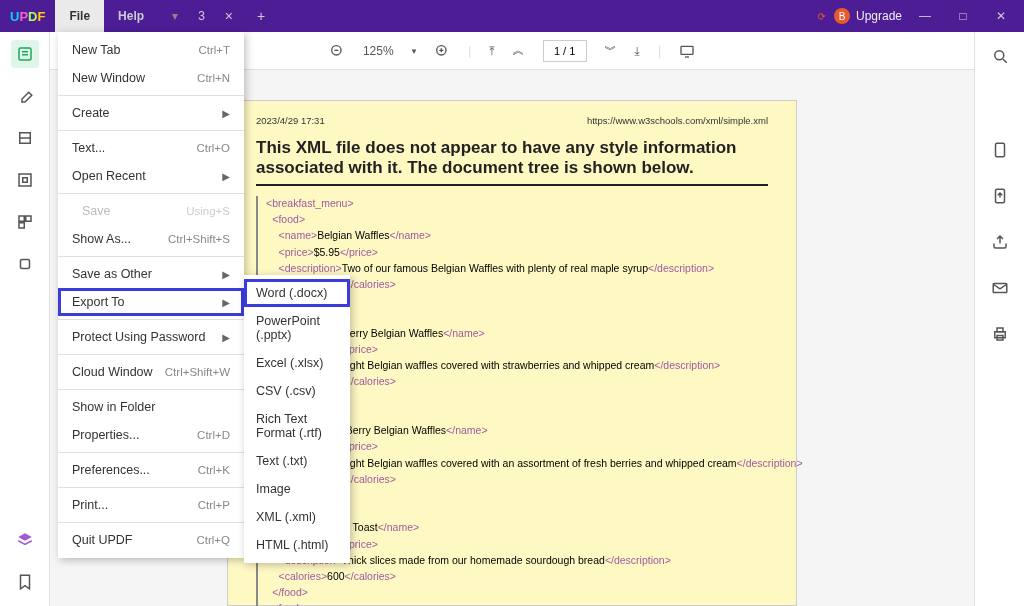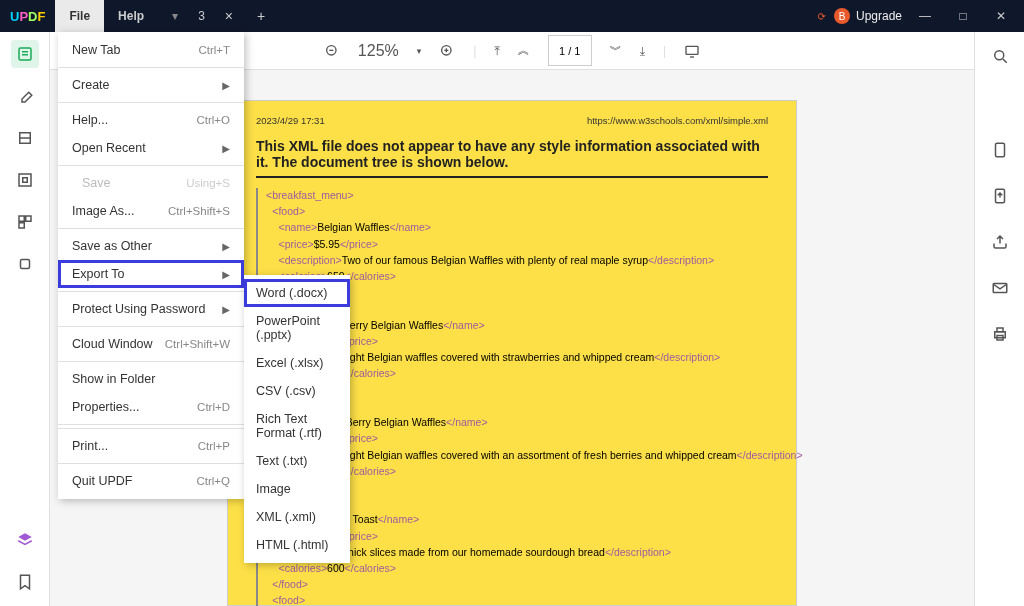--- a/index.html
+++ b/index.html
@@ -1,18 +1,18 @@
 <!DOCTYPE html>
 <html><head>
 <meta charset="utf-8">
 <style>
 * { margin: 0; padding: 0; box-sizing: border-box; font-family: -apple-system, BlinkMacSystemFont, "Segoe UI", sans-serif; }
 body { width: 1024px; height: 606px; overflow: hidden; background: #f0f0f0; }
 
-.titlebar { height: 32px; background: #0f172a; display: flex; align-items: center; color: #ccc; font-size: 12px; }
+.titlebar { height: 32px; background: #4c1d95; display: flex; align-items: center; color: #ccc; font-size: 12px; }
 .logo { padding: 0 10px; font-weight: bold; font-size: 13px; }
 .logo-u { color: #00d4ff; }
 .logo-p { color: #ff5ec7; }
 .logo-d { color: #a0ff5e; }
 .logo-f { color: #ffcc00; }
 .menu-btn { padding: 0 14px; height: 40px; display: flex; align-items: center; cursor: pointer; font-weight: bold; }
 .menu-btn.active { background: #eaeaea; color: #333; }
 .tab { display: flex; align-items: center; padding: 0 14px; height: 32px; gap: 20px; color: #ccc; }
 .tab-name { font-size: 12px; }
 .tab-close { font-size: 14px; cursor: pointer; }
@@ -39,28 +39,28 @@
 .dd-item.disabled .dd-shortcut { color: #ccc; }
 .dd-sep { height: 1px; background: #e0e0e0; margin: 3px 0; }
 .dd-arrow { font-size: 10px; color: #666; }
 
 .submenu { position: absolute; left: 244px; top: 243px; width: 106px; background: #fff; box-shadow: 2px 2px 8px rgba(0,0,0,0.25); z-index: 101; font-size: 12.5px; color: #333; padding: 4px 0; }
 .sub-item { padding: 7px 12px; cursor: pointer; }
 .sub-item.highlighted { outline: 3px solid #3c3cdc; outline-offset: -3px; }
 
 .toolbar { height: 38px; background: #fff; border-bottom: 1px solid #e0e0e0; display: flex; align-items: center; justify-content: center; gap: 18px; font-size: 12px; color: #555; flex: none; }
 .tb-btn { cursor: pointer; display: flex; align-items: center; }
-.zoom-val { font-size: 16px; }
-.page-input { width: 44px; height: 31px; border: 1px solid #ccc; text-align: center; font-size: 11px; }
+.zoom-val { font-size: 12px; }
+.page-input { width: 44px; height: 22px; border: 1px solid #ccc; text-align: center; font-size: 11px; }
 
 .workspace { flex: 1; background: #f5f5f5; display: flex; flex-direction: column; }
 .doc-area { flex: 1; display: flex; justify-content: center; padding-top: 30px; overflow: hidden; }
-.page { width: 570px; background: #fde047; border: 1px solid #ccc; padding: 14px 28px; font-size: 11px; }
+.page { width: 570px; background: #fef9c3; border: 1px solid #ccc; padding: 14px 28px; font-size: 11px; }
 .page-meta { display: flex; justify-content: space-between; color: #333; font-size: 9.5px; margin-bottom: 12px; }
-.page-title { font-size: 14px; font-weight: bold; color: #222; margin-bottom: 10px; border-bottom: 2px solid #222; padding-bottom: 6px; }
+.page-title { font-size: 17px; font-weight: bold; color: #222; margin-bottom: 10px; border-bottom: 2px solid #222; padding-bottom: 6px; }
 .xml { font-family: "Courier New", monospace; font-size: 10.5px; line-height: 1.45; white-space: pre; border-left: 2px solid #888; padding-left: 8px; }
 .t-tag { color: #a05aa0; }
 .t-txt { color: #000; }
 
 svg { width: 16px; height: 16px; }
 .rail-icon svg { width: 18px; height: 18px; }
 </style>
 </head>
 <body>
 
@@ -252,41 +252,45 @@
           <rect x="8" y="14" width="8" height="6"></rect>
         </svg>
       </div>
   </div>
 
   <div class="dropdown">
     <div class="dd-item">
         <span>New Tab</span>
         <span class="dd-shortcut">Ctrl+T</span>
       </div>
+    <div class="dd-item">
+        <span>New Window</span>
+        <span class="dd-shortcut">Ctrl+N</span>
+      </div>
     <div class="dd-sep"></div>
     <div class="dd-item">
         <span>Create</span>
         <span class="dd-arrow">▶</span>
       </div>
     <div class="dd-sep"></div>
     <div class="dd-item">
-        <span>Help...</span>
+        <span>Text...</span>
         <span class="dd-shortcut">Ctrl+O</span>
       </div>
     <div class="dd-item">
         <span>Open Recent</span>
         <span class="dd-arrow">▶</span>
       </div>
     <div class="dd-sep"></div>
     <div class="dd-item disabled">
         <span>Save</span>
         <span class="dd-shortcut">Using+S</span>
       </div>
     <div class="dd-item">
-        <span>Image As...</span>
+        <span>Show As...</span>
         <span class="dd-shortcut">Ctrl+Shift+S</span>
       </div>
     <div class="dd-sep"></div>
     <div class="dd-item">
         <span>Save as Other</span>
         <span class="dd-arrow">▶</span>
       </div>
     <div class="dd-item highlighted">
         <span>Export To</span>
         <span class="dd-arrow">▶</span>
@@ -303,20 +307,24 @@
       </div>
     <div class="dd-sep"></div>
     <div class="dd-item">
         <span>Show in Folder</span>
       </div>
     <div class="dd-item">
         <span>Properties...</span>
         <span class="dd-shortcut">Ctrl+D</span>
       </div>
     <div class="dd-sep"></div>
+    <div class="dd-item">
+        <span>Preferences...</span>
+        <span class="dd-shortcut">Ctrl+K</span>
+      </div>
     <div class="dd-sep"></div>
     <div class="dd-item">
         <span>Print...</span>
         <span class="dd-shortcut">Ctrl+P</span>
       </div>
     <div class="dd-sep"></div>
     <div class="dd-item">
         <span>Quit UPDF</span>
         <span class="dd-shortcut">Ctrl+Q</span>
       </div>

